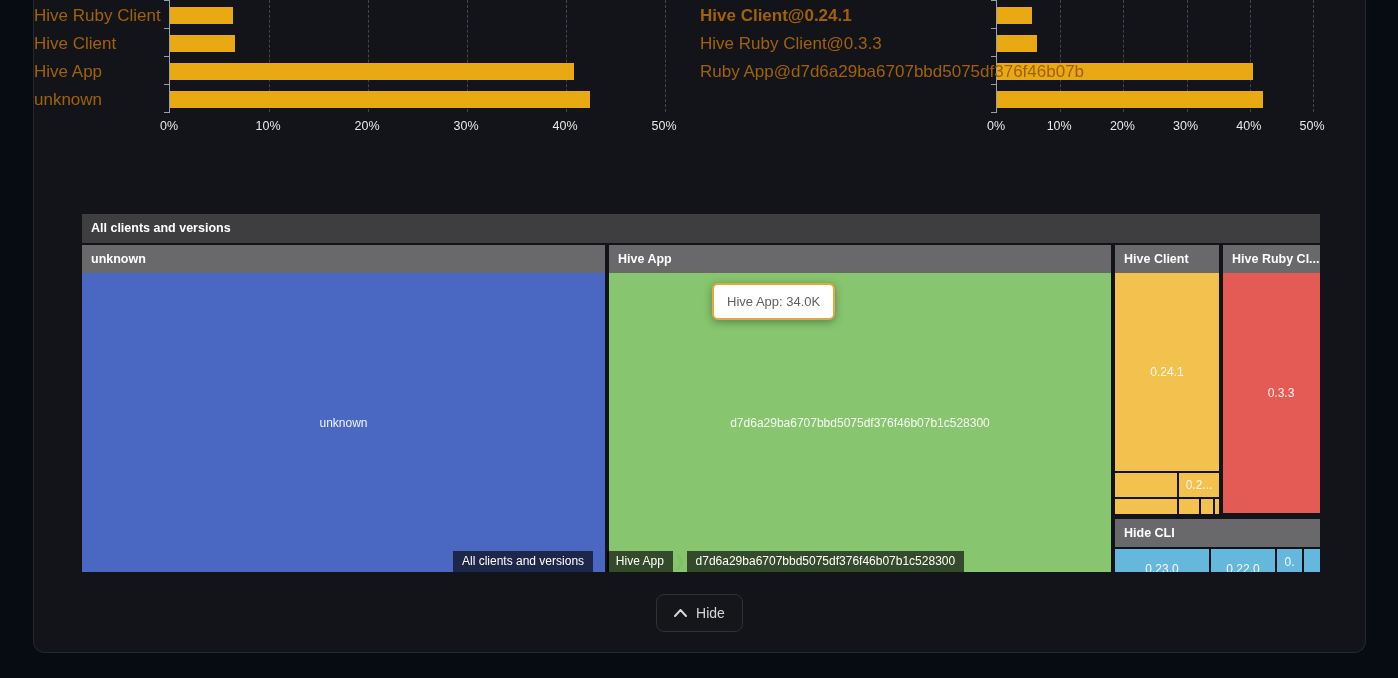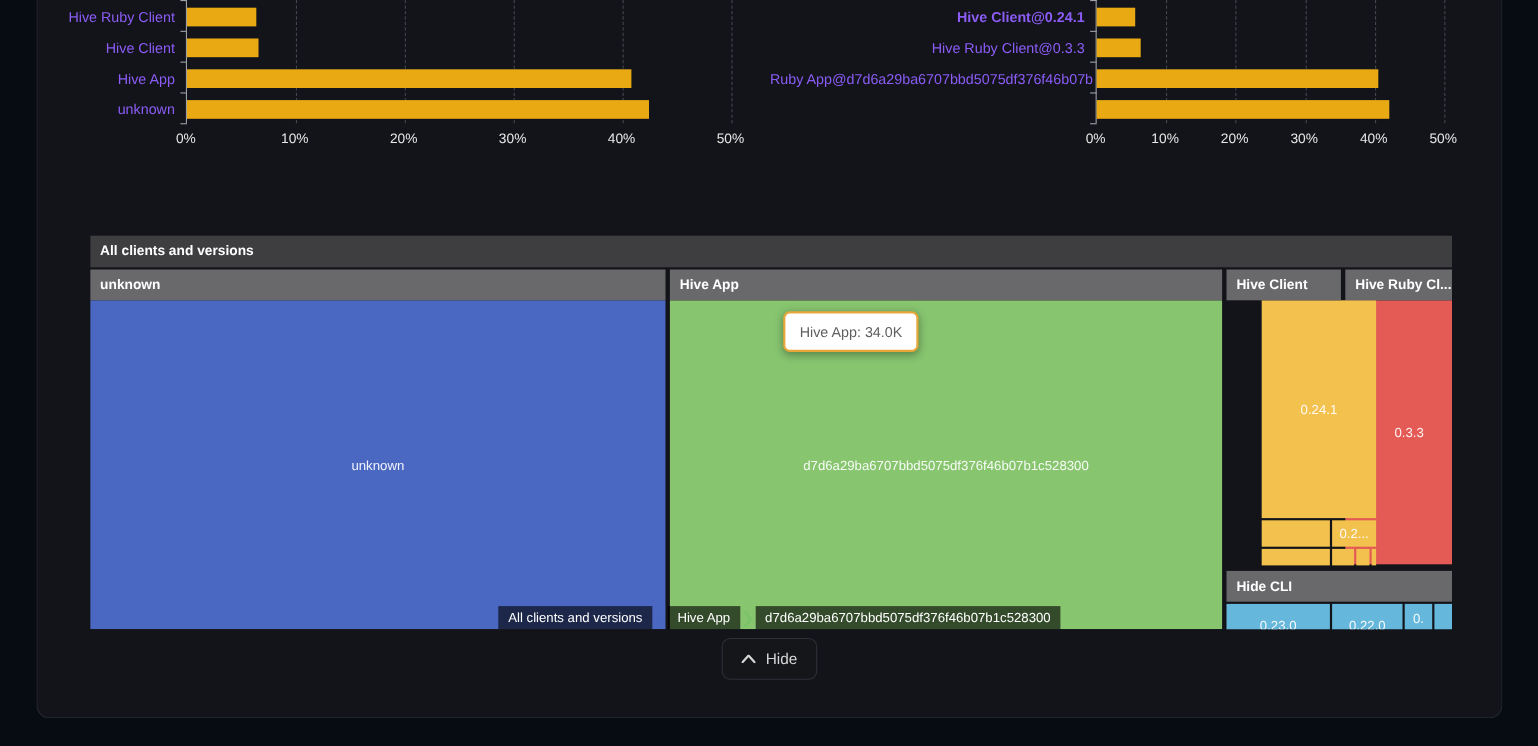--- a/index.html
+++ b/index.html
@@ -7,44 +7,44 @@
   .card{position:absolute;left:33px;top:0;width:1333px;height:653px;background:#131419;
     border:1px solid #26282e;border-top:none;border-radius:0 0 12px 12px;box-sizing:border-box;}
   .charts-row{position:absolute;top:0;left:0;right:0;height:140px;}
   .chart{position:absolute;top:0;height:140px;}
   #chart-left{left:0;width:666px;}
   #chart-right{left:666px;width:667px;}
   .plot{position:absolute;top:0;height:112px;border-left:1px solid #9ba0a7;}
   .grid{position:absolute;top:0;bottom:0;width:0;border-left:1px dashed #41454c;}
   .tickmark{position:absolute;left:-6px;width:6px;height:1px;background:#9ba0a7;}
   .bar{position:absolute;left:0;height:17px;background:var(--amber);}
-  .catlab{position:absolute;left:0;height:17px;line-height:17px;text-align:right;font-size:13px;
-    color:#8b5cf6;white-space:nowrap;}
+  .catlab{position:absolute;left:0;height:17px;line-height:17px;text-align:left;font-size:17px;
+    color:#a16207;white-space:nowrap;}
   .ticklab{position:absolute;top:119px;width:60px;text-align:center;font-size:12.5px;color:#e8e8e8;}
   
   .treemap{position:absolute;left:48px;top:214px;width:1238px;height:358px;overflow:hidden;}
   .tm-node{position:absolute;box-sizing:border-box;white-space:nowrap;overflow:hidden;}
   .tm-root{background:var(--tm-root-bg);color:#fff;font-weight:bold;font-size:12.5px;
     line-height:29px;padding-left:9px;}
   .tm-head{background:var(--tm-head-bg);color:#fff;font-weight:bold;font-size:12.5px;
     line-height:28px;padding-left:9px;text-overflow:ellipsis;}
   .tm-cell{display:flex;align-items:center;justify-content:center;font-size:12px;
     color:rgba(255,255,255,0.92);}
   .tm-cell.top{align-items:flex-start;padding-top:6px;}
-  .blue{background:var(--blue);} .green{background:var(--green);} .yellow{background:var(--yellow);margin-left:32px;}
+  .blue{background:var(--blue);} .green{background:var(--green);} .yellow{background:var(--yellow);}
   .red{background:var(--red);} .lblue{background:var(--lblue);}
   .tooltip{position:absolute;left:595px;top:69px;background:#ffffff;border:2px solid #e9a63b;
     border-radius:6px;padding:9px 13px;font-size:13px;color:#5f5f5f;white-space:nowrap;
     box-shadow:0 2px 8px rgba(0,0,0,0.35);z-index:5;margin-left:35px;}
   .breadcrumb{position:absolute;left:371px;top:337px;height:21px;display:flex;align-items:stretch;z-index:4;}
   .bc-item{background:rgba(0,0,0,0.62);color:#fff;font-size:12px;line-height:21px;padding:0 9px;
     white-space:nowrap;}
   .bc-chev{font-size:14px;font-weight:bold;line-height:21px;padding:0 1px;}
   
-  .hide-row{position:absolute;top:580px;left:0;right:0;display:flex;justify-content:center;align-items:center;}
+  .hide-row{position:absolute;top:594px;left:0;right:0;display:flex;justify-content:center;align-items:center;}
   .hide-btn{display:inline-flex;align-items:center;gap:9px;padding:10px 17px;background:#15161a;
     border:1px solid #2e3138;border-radius:8px;color:#d6d6d6;font-size:14px;
     font-family:"Liberation Sans", sans-serif;cursor:pointer;}
 </style>
 </head>
 <body>
 
 <div class="card">
   <div class="charts-row">
     <div class="chart" id="chart-left">

